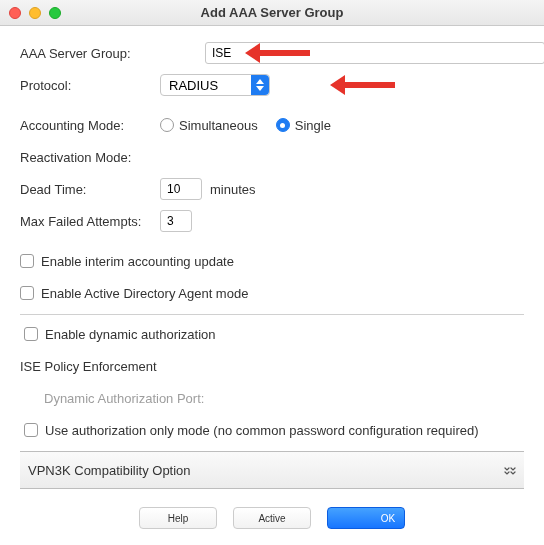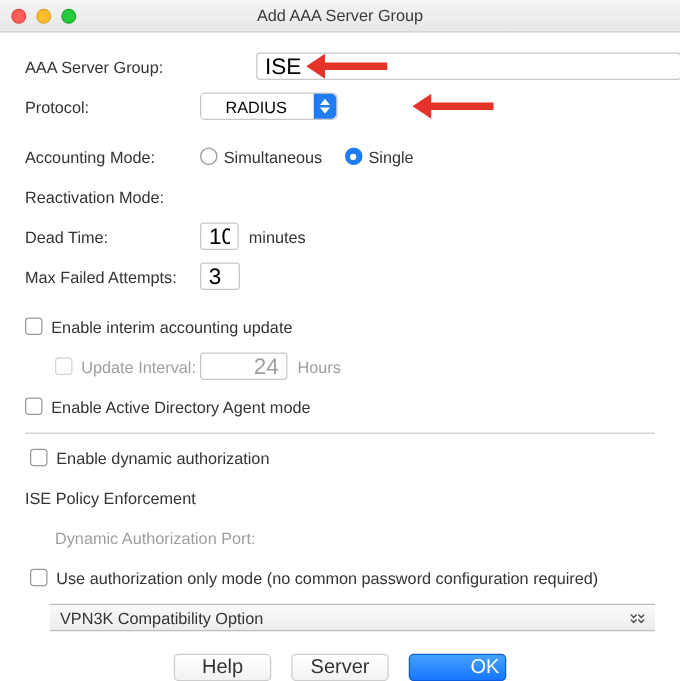--- a/index.html
+++ b/index.html
@@ -21,43 +21,42 @@
     padding-left: 9px;
     position: relative;
   }
   .traffic { display: flex; gap: 8px; }
   .dot { width: 12px; height: 12px; border-radius: 50%; }
   .dot.red    { background: #ff5f56; border: 0.5px solid #e0443e; }
   .dot.yellow { background: #ffbd2e; border: 0.5px solid #dea123; }
   .dot.green  { background: #27c93f; border: 0.5px solid #1aab29; }
   .title {
     position: absolute; left: 0; right: 0; text-align: center;
-    font-weight: 400; font-size: 13px; color: #3a3a3a;
+    font-weight: 700; font-size: 13px; color: #3a3a3a;
   }
   .content { padding: 16px 20px 0 20px; }
 
   .row { display: flex; align-items: center; margin-bottom: 10px; min-height: 22px; }
   .label-col { width: 140px; flex: 0 0 140px; }
   .ctrl-col  { flex: 1; display: flex; align-items: center; gap: 8px; }
 
   input[type=text].txt {
     height: 22px; border: 1px solid #c7c7c7; border-radius: 3px;
-    padding: 1px 6px; font-size: 18px; background: #fff;
+    padding: 1px 6px; font-size: 12px; background: #fff;
   }
   .txt.wide { width: 340px; }
-  .txt.num  { width: 31px; text-align: center; }
+  .txt.num  { width: 42px; text-align: left; }
   .txt.num-mid { width: 70px; text-align: right; }
 
   .select-wrap { position: relative; display: inline-block; }
   .select-wrap select {
     -webkit-appearance: none; appearance: none;
     height: 22px; border: 1px solid #c7c7c7; border-radius: 4px;
     background: #fff; padding: 1px 28px 1px 8px; font-size: 13px;
     width: 110px;
-    text-align: center;
   }
   .select-arrows {
     position: absolute; right: 1px; top: 1px; bottom: 1px;
     width: 18px; background: #1f7cf2;
     border-top-right-radius: 4px; border-bottom-right-radius: 4px;
     display: flex; flex-direction: column; justify-content: center; align-items: center;
     pointer-events: none;
   }
   .select-arrows svg { display:block; }
 
@@ -83,35 +82,34 @@
   .divider {
     border: none; border-top: 1px solid #d0d0d0;
     margin: 6px 0 8px 0;
   }
 
   .accordion {
     margin-top: 10px;
     border-top: 1px solid #bdbdbd;
     border-bottom: 1px solid #bdbdbd;
     background: linear-gradient(#fafafa,#ececec);
-    height: 22px;
+    height: 38px;
     display:flex; align-items:center; justify-content:space-between;
     padding: 0 8px;
-    margin-left: 20px;
   }
 
   .btnbar {
     display:flex; justify-content:center; gap:16px;
     padding: 18px 0 16px 0;
   }
   button.mac {
     min-width: 78px; height: 22px;
     border: 1px solid #ccc; border-radius: 4px;
     background: linear-gradient(#ffffff,#f2f2f2);
-    font-size: 16px; color:#333;text-align:center;
+    font-size: 10px; color:#333;text-align:center;
   }
   button.mac.default {
     background: linear-gradient(#45a2ff,#1775ff);
     border-color: #0c5de0; color:#fff;padding-left:44px;
   }
 
   .arrow-path { fill:#e6332a; }
 </style>
 </head>
 <body>
@@ -196,28 +194,20 @@
 
   <div class="sec-space"></div>
 
   <div class="row">
     <div class="cb">
       <span class="cbox"></span>
       <span>Enable interim accounting update</span>
     </div>
   </div>
 
-  <div class="row indent">
-    <div class="cb">
-      <span class="cbox" style="border-color:#d4d4d4;"></span>
-      <span class="dim" style="width:95px;">Update Interval:</span>
-    </div>
-    <input type="text" class="txt num-mid dim" value="24" style="">
-    <span class="dim" style="margin-left:8px;">Hours</span>
-  </div>
 
   <div class="row">
     <div class="cb">
       <span class="cbox"></span>
       <span>Enable Active Directory Agent mode</span>
     </div>
   </div>
 
   <hr class="divider">
 
@@ -247,17 +237,17 @@
     <span>VPN3K Compatibility Option</span>
     <span>
       <svg width="12" height="8">
           <path d="M1 5 L3 7 L5 5 M7 5 L9 7 L11 5 M1 1 L3 3 L5 1 M7 1 L9 3 L11 1" stroke="#555" stroke-width="1.2" fill="none" stroke-linecap="round"></path>
         </svg>
     </span>
   </div>
 
   <div class="btnbar">
     <button class="mac">Help</button>
-    <button class="mac">Server</button>
+    <button class="mac">Active</button>
     <button class="mac default">OK</button>
   </div>
 
 </div>
 
 </body></html>

